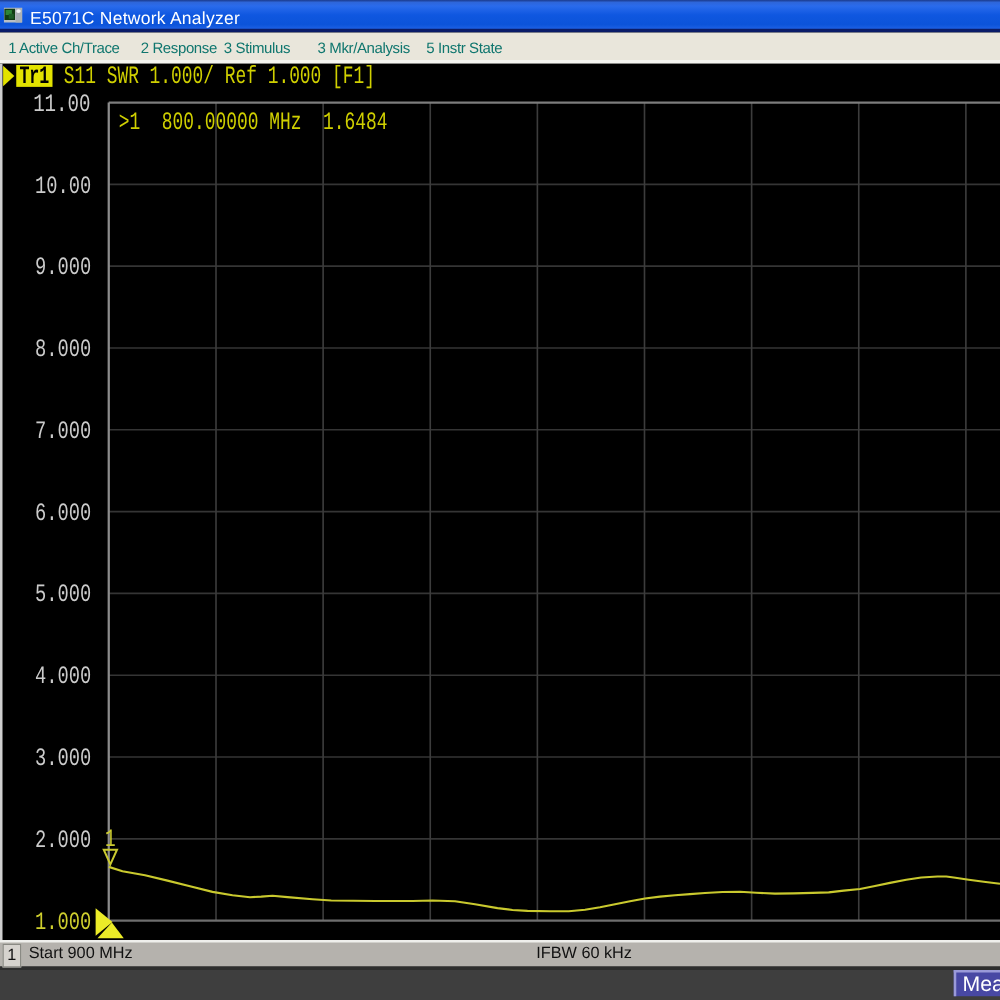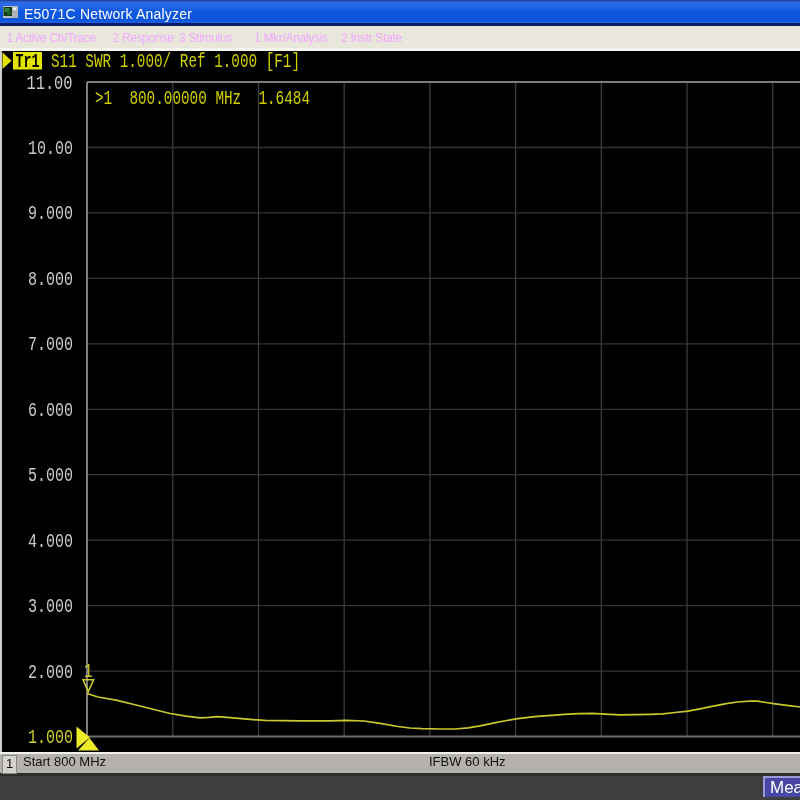--- a/index.html
+++ b/index.html
@@ -4,21 +4,21 @@
 <style>
   html,body{margin:0;padding:0;width:800px;height:800px;background:#000;overflow:hidden}
   body{font-family:"Liberation Sans",sans-serif;position:relative}
   .abs{position:absolute}
   #titlebar{left:0;top:0;width:800px;height:24px;
     background:linear-gradient(#1a3a8c 0%,#2e66da 8%,#2a6bec 20%,#0f57e0 50%,#0c54da 82%,#2264e8 100%);}
   #titletext{left:24px;top:6px;color:#fff;font-size:14px;font-weight:normal;letter-spacing:0.2px}
   #navline{left:0;top:23px;width:800px;height:3px;background:#0a1c68}
   #menubar{left:0;top:26px;width:800px;height:22px;background:#e9e6db}
   #menuedge{left:0;top:48px;width:800px;height:3px;background:#f5f5f0}
-  .menuitem{top:31px;font-size:12px;letter-spacing:-0.3px;color:#f0abfc}
+  .menuitem{top:31px;font-size:12px;letter-spacing:-0.3px;color:#0f766e}
   #client{left:0;top:51px;width:800px;height:701px;background:#000;border-left:2px solid #cfcfcf}
   #statusbar{left:0;top:752px;width:800px;height:24px;background:#b5b2ad;border-top:2px solid #efefec;border-bottom:3px solid #2e2e2e;box-sizing:border-box}
   #cell1{left:2px;top:755px;width:13px;height:17px;background:#d6d3ce;border:1px solid #8a8a84;font-size:13px;color:#111;text-align:center;line-height:16px}
   .stext{top:754px;font-size:13px;color:#111}
   #bottombar{left:0;top:776px;width:800px;height:24px;background:#3e3e3e}
   #measbtn{left:763px;top:776px;width:37px;height:21px;background:#4848a4;border-top:2px solid #9a9ad8;border-left:2px solid #9a9ad8;color:#fff;font-size:17px;padding-left:5px;box-sizing:border-box;overflow:hidden}
 </style>
 </head>
 <body>
 <div class="abs" id="titlebar"></div>
@@ -30,22 +30,22 @@
   <rect x="9.5" y="0.5" width="5" height="11.5" fill="#aab0b4"></rect>
   <ellipse cx="11.8" cy="2.8" rx="1.8" ry="1.5" fill="#f2f4f4"></ellipse>
 </svg>
 <div class="abs" id="titletext">E5071C Network Analyzer</div>
 <div class="abs" id="navline"></div>
 <div class="abs" id="menubar"></div>
 <div class="abs" id="menuedge"></div>
 <div class="abs menuitem" style="left:6.5px">1 Active Ch/Trace</div>
 <div class="abs menuitem" style="left:112.5px">2 Response</div>
 <div class="abs menuitem" style="left:179px">3 Stimulus</div>
-<div class="abs menuitem" style="left:254px">1 Mkr/Analysis</div>
-<div class="abs menuitem" style="left:341px">2 Instr State</div>
+<div class="abs menuitem" style="left:254px">3 Mkr/Analysis</div>
+<div class="abs menuitem" style="left:341px">5 Instr State</div>
 <div class="abs" id="client"></div>
 <svg class="abs" style="left:0;top:0" width="800" height="800" viewBox="0 0 800 800" font-family="Liberation Mono, monospace">
 
   <g stroke="#353535" stroke-width="1.3">
     <line x1="87" y1="147.5" x2="800" y2="147.5"></line>
     <line x1="87" y1="212.9" x2="800" y2="212.9"></line>
     <line x1="87" y1="278.4" x2="800" y2="278.4"></line>
     <line x1="87" y1="343.8" x2="800" y2="343.8"></line>
     <line x1="87" y1="409.3" x2="800" y2="409.3"></line>
     <line x1="87" y1="474.7" x2="800" y2="474.7"></line>
@@ -99,16 +99,16 @@
     763,702 775,703.8 787,705.4 800,707"></polyline>
 
   <text x="84" y="677" font-size="20" fill="#caca30" textLength="8.5" lengthAdjust="spacingAndGlyphs">1</text>
   <polygon points="83,679.8 93.6,679.8 88.3,691.5" fill="none" stroke="#caca30" stroke-width="1.6"></polygon>
 
   <polygon points="76.5,726.5 90,737.5 76.5,748.5" fill="#ecec28"></polygon>
   <polygon points="78,750.5 89.5,738 99,750.5" fill="#ecec28"></polygon>
 </svg>
 <div class="abs" id="statusbar"></div>
 <div class="abs" id="cell1">1</div>
-<div class="abs stext" style="left:23px">Start 800 MHz</div>
+<div class="abs stext" style="left:23px">Start 900 MHz</div>
 <div class="abs stext" style="left:429px">IFBW 60 kHz</div>
 <div class="abs" id="bottombar"></div>
 <div class="abs" id="measbtn">Meas</div>
 
 </body></html>

